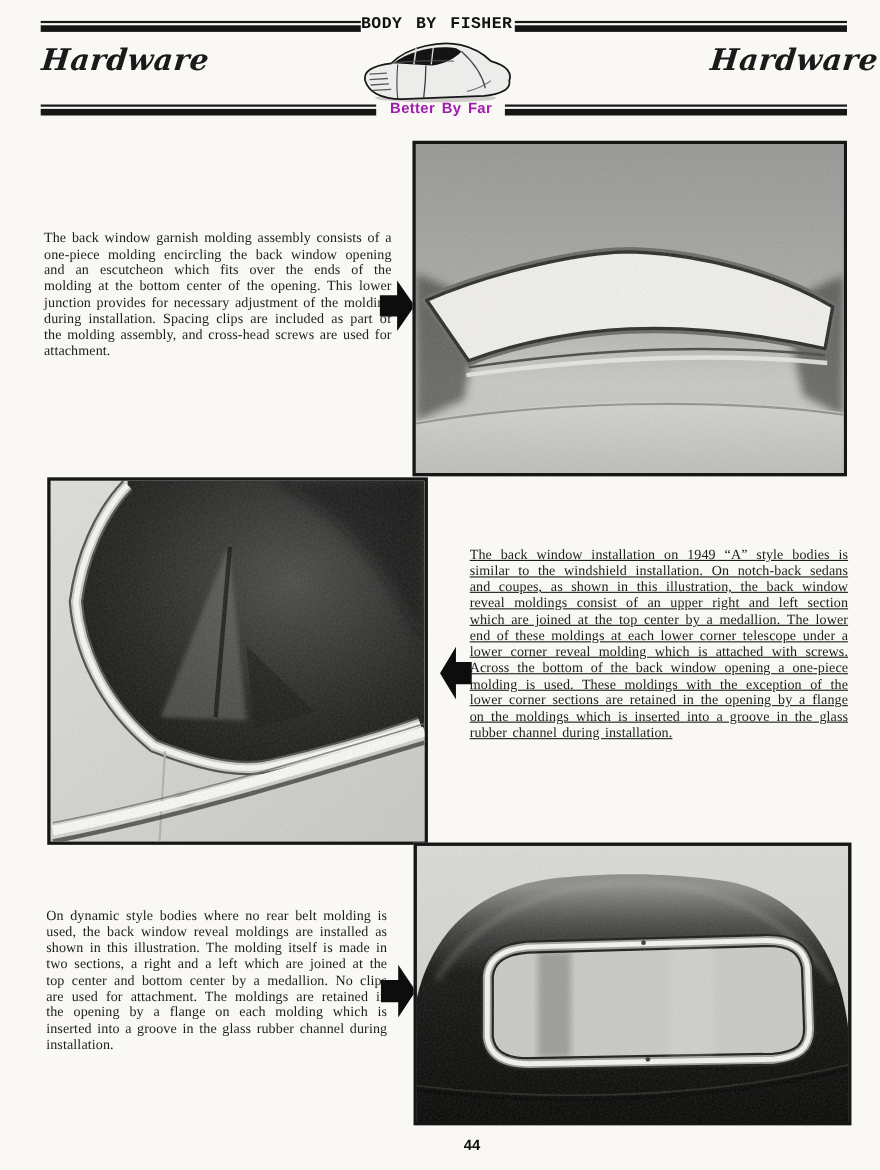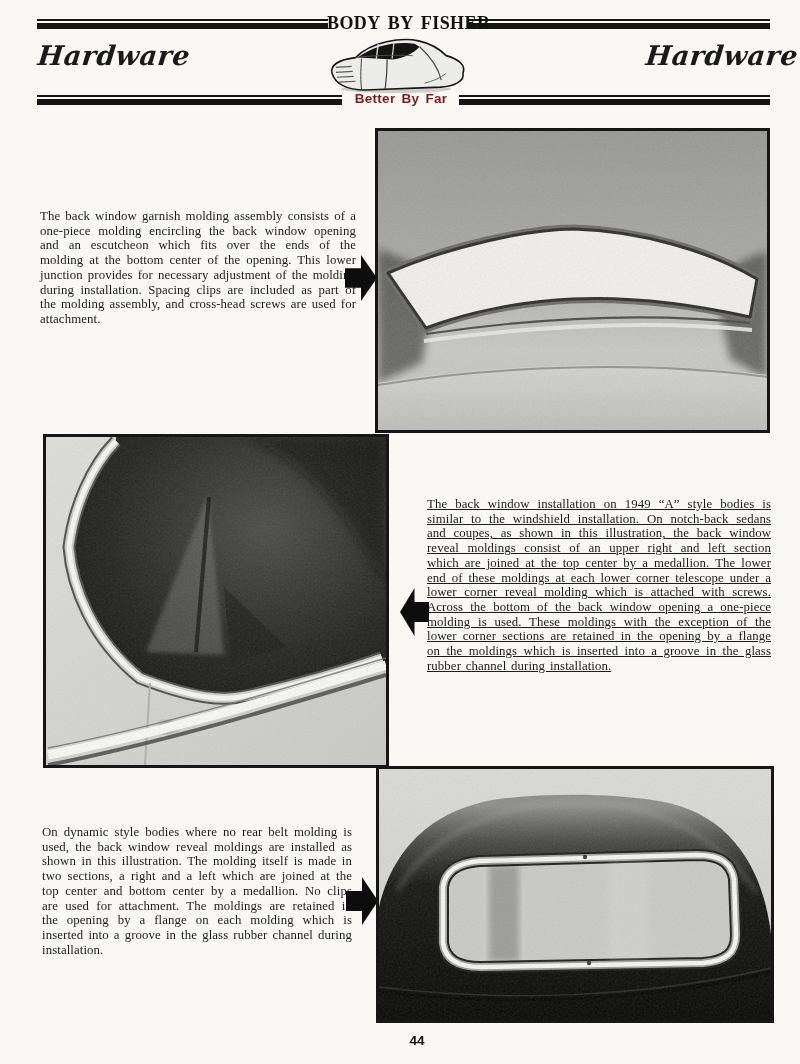--- a/index.html
+++ b/index.html
@@ -7,27 +7,27 @@
     position:relative; width:800px; height:1064px;
     background:#f9f8f5; overflow:hidden;
     font-family:"Liberation Serif", serif; color:#1b1b1b;
   }
   
   .rule{position:absolute;}
   .rule .thin{height:2px;background:#161616;margin-bottom:2px;}
   .rule .thick{height:6px;background:#161616;}
   .brand{
     position:absolute; left:327px; top:13px; width:140px; text-align:center;
-    font-family:Liberation Serif, serif; font-weight:bold; font-size:18px;
+    font-family:Liberation Mono, monospace; font-weight:bold; font-size:15px;
     letter-spacing:0.4px; word-spacing:3px; color:#111; white-space:nowrap;
   }
   .tagline{
     position:absolute; left:343px; top:91px; width:116px; text-align:center;
     font-family:"Liberation Sans", sans-serif; font-weight:bold; font-size:13.5px;
-    letter-spacing:0.3px; word-spacing:2px; color:#7f1d1d; white-space:nowrap;
+    letter-spacing:0.3px; word-spacing:2px; color:#a21caf; white-space:nowrap;
   }
   .script-head{
     position:absolute; top:40px;
     font-family:"DejaVu Serif", serif; font-style:italic; font-weight:bold;
     font-size:27px; letter-spacing:0.5px; color:#1a1a1a; transform:skewX(-6deg);
   }
   .script-left{left:38px;}
   .script-right{left:646px;}
   .car{position:absolute; left:322px; top:32px; width:148px; height:63px;}
   
@@ -45,21 +45,21 @@
   .fig-3{left:376px; top:766px; width:398px; height:257px;}
   .figure svg{display:block; width:100%; height:100%;}
   
   .arrow{position:absolute; background:#0d0d0d;}
   .arrow-right{clip-path:polygon(0% 29%, 50% 29%, 50% 0%, 100% 50%, 50% 100%, 50% 71%, 0% 71%);}
   .arrow-left {clip-path:polygon(100% 29%, 50% 29%, 50% 0%, 0% 50%, 50% 100%, 50% 71%, 100% 71%);}
   .arrow-1{left:345px; top:255px; width:32px; height:46px;}
   .arrow-2{left:400px; top:588px; width:29px; height:48px;}
   .arrow-3{left:346px; top:877px; width:32px; height:48px;}
   .page-number{
-    position:absolute; left:402px; top:1033px; width:30px; text-align:center;
+    position:absolute; left:414px; top:1033px; width:30px; text-align:center;
     font-family:"Liberation Sans", sans-serif; font-weight:bold; font-size:13.5px; color:#111;
   }
 </style>
 </head>
 <body>
 
 <div class="page">
 
   <div class="rule" style="left:37px; top:19px; width:291px;">
     <div class="thin"></div>

